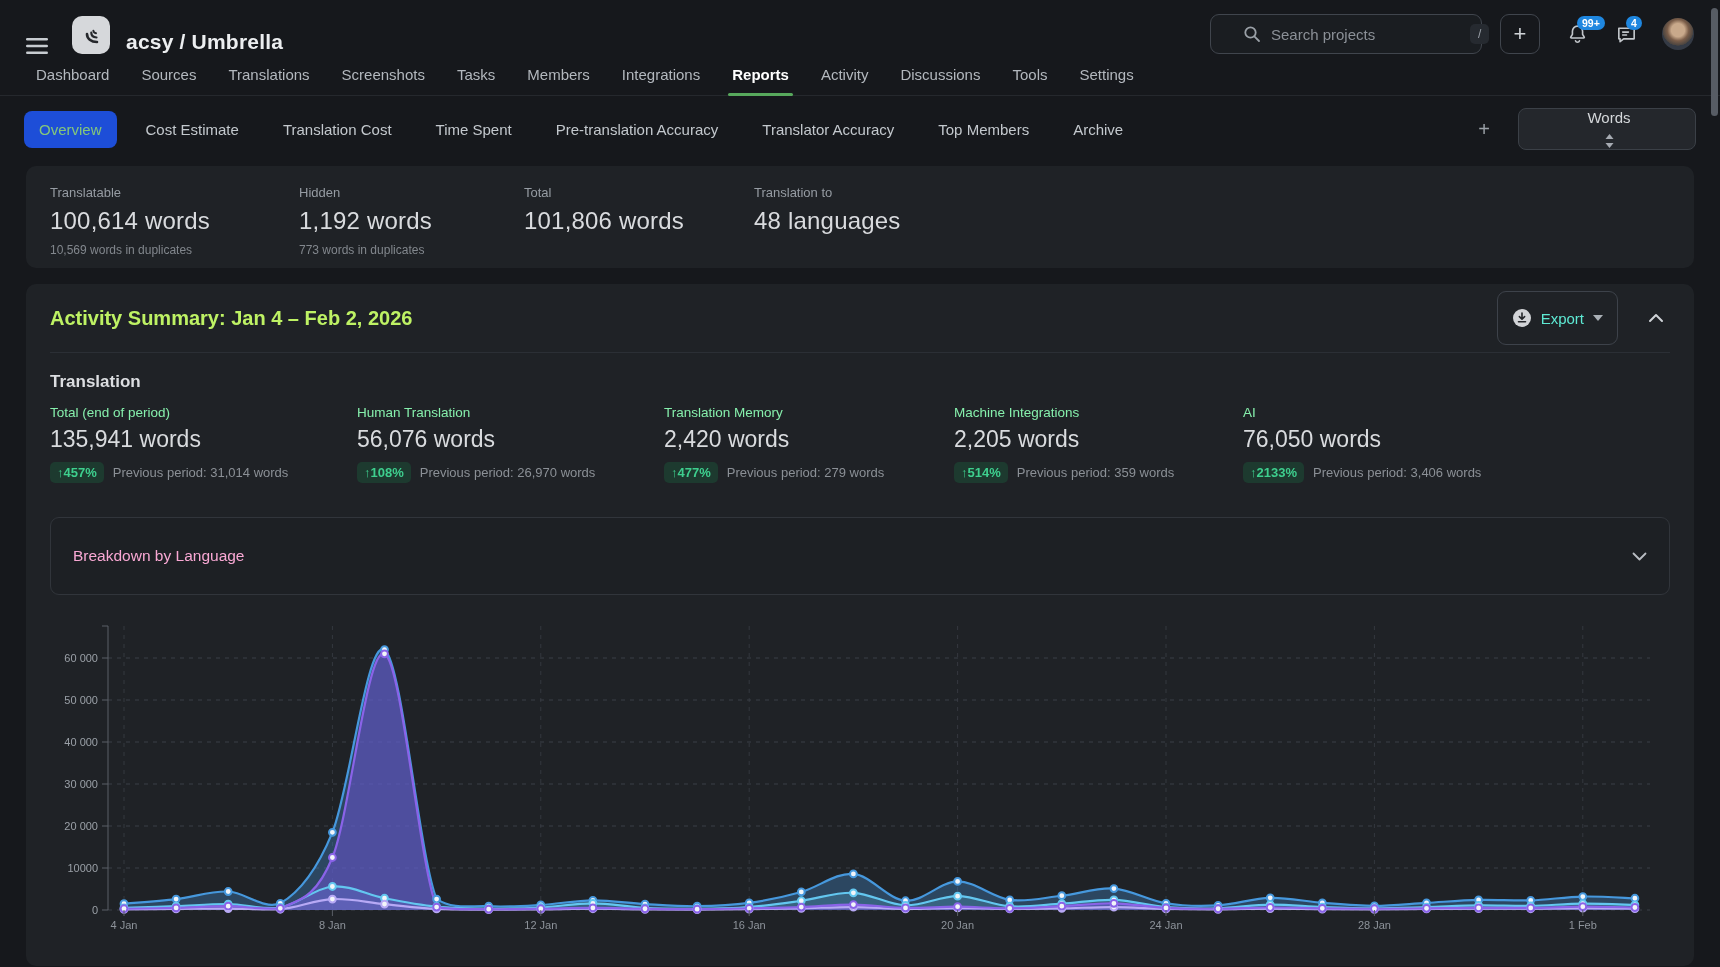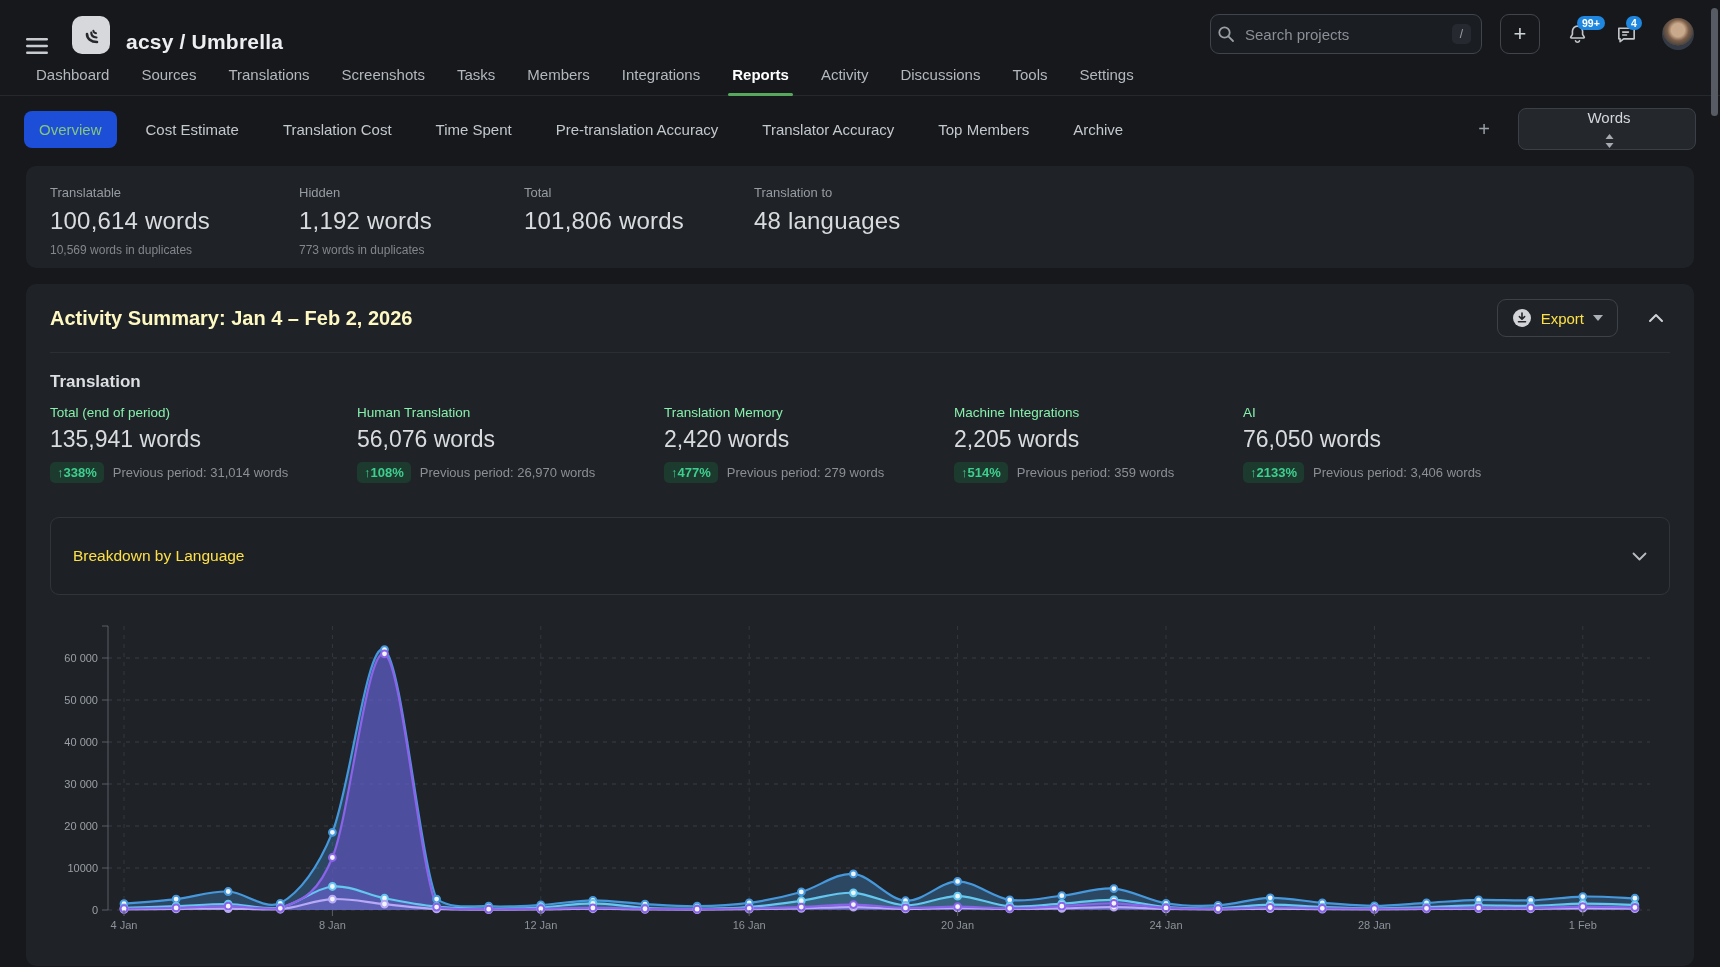--- a/index.html
+++ b/index.html
@@ -8,21 +8,21 @@
   .app { position:relative; width:1720px; height:967px; }
 
   
   header { display:flex; align-items:flex-end; height:54px; padding:0 26px; }
   .hamburger { background:none; border:none; cursor:pointer; display:flex; margin-top:2px; }
   .logo { width:38px; height:38px; border-radius:10px; background:#d6d8db; margin-left:24px;
     display:flex; align-items:center; justify-content:center; }
   .proj-title { margin-left:16px; font-size:21px; font-weight:700; color:#eceef0; letter-spacing:.2px; }
   .hdr-right { margin-left:auto; display:flex; align-items:center; }
   .search-box { display:flex; align-items:center; width:272px; height:40px; border:1px solid #40454d;
-    border-radius:9px; padding:0 10px 0 6px; background:#1a1d21; }
+    border-radius:9px; padding:0 10px 0 32px; background:#1a1d21; }
   .search-box input { flex:1; background:transparent; border:none; outline:none; color:#d6d8db;
     font-size:15px; margin-left:10px; font-family:"Liberation Sans",sans-serif; }
   .search-box input::placeholder { color:#8b9097; }
   .kbd { background:#262a30; border-radius:5px; color:#9aa0a7; font-size:12px; padding:3px 8px; }
   .add-btn { width:40px; height:40px; margin-left:18px; border:1px solid #40454d; border-radius:9px;
     background:transparent; color:#cfd3d7; font-size:22px; line-height:1; cursor:pointer; }
   .icon-wrap { position:relative; margin-left:26px; cursor:pointer; display:flex; }
   .badge { position:absolute; top:-7px; left:11px; background:#1f87e0; color:#fff; font-size:10.5px;
     font-weight:700; border-radius:9px; padding:2px 5px; line-height:1; }
   .avatar { width:32px; height:32px; border-radius:50%; margin-left:24px; cursor:pointer;
@@ -52,42 +52,42 @@
   
   .card { margin:16px 26px 0 26px; background:#1f2226; border-radius:10px; }
   .stats-card { display:flex; padding:19px 24px; height:102px; }
   .stat-col .lbl { font-size:13px; color:#969ca3; }
   .stat-col .val { font-size:24px; font-weight:500; color:#d9dbde; margin-top:7px; letter-spacing:.2px; }
   .stat-col .note { font-size:12px; color:#82878d; margin-top:8px; }
   .w1 { width:249px; } .w2 { width:225px; } .w3 { width:230px; }
 
   .main-card { height:682px; padding:0 24px; }
   .card-head { display:flex; align-items:center; height:68px; }
-  .card-title { font-size:20px; font-weight:700; color:#fef9c3; }
+  .card-title { font-size:20px; font-weight:700; color:#bef264; }
   .head-right { margin-left:auto; display:flex; align-items:center; }
-  .export-btn { display:flex; align-items:center; gap:9px; height:38px; padding:0 14px;
-    background:transparent; border:1px solid #3d424a; border-radius:9px; color:#fde047; font-size:15px;
+  .export-btn { display:flex; align-items:center; gap:9px; height:54px; padding:0 14px;
+    background:transparent; border:1px solid #3d424a; border-radius:9px; color:#5eead4; font-size:15px;
     cursor:pointer; font-family:"Liberation Sans",sans-serif; }
   .caret-down { width:0; height:0; border-left:5px solid transparent; border-right:5px solid transparent;
     border-top:6px solid #aab0b6; }
   .collapse-btn { background:none; border:none; margin:0 6px 0 30px; cursor:pointer; display:flex; }
   .divider { border-bottom:1px solid #2b2f35; }
 
   .section-title { font-size:17px; font-weight:700; color:#dcdee1; margin-top:19px; }
   .act-stats { display:flex; margin-top:13px; }
   .act-col .lbl { font-size:13.5px; color:#86efac; }
   .act-col .val { font-size:23px; font-weight:500; color:#d9dbde; margin-top:6px; }
   .delta-row { display:flex; align-items:center; gap:9px; margin-top:9px; }
   .pill { background:#1d3a2f; color:#3ecf8e; font-size:13px; font-weight:600; padding:3px 7px; border-radius:5px; }
   .prev { font-size:13px; color:#8b9096; }
   .aw1 { width:307px; } .aw2 { width:307px; } .aw3 { width:290px; } .aw4 { width:289px; }
 
   .breakdown { margin-top:34px; height:78px; display:flex; align-items:center; justify-content:space-between;
     background:#1d2024; border:1px solid #31353b; border-radius:9px; padding:0 22px; cursor:pointer; }
-  .breakdown .lbl { font-size:15.5px; color:#fde047; }
+  .breakdown .lbl { font-size:15.5px; color:#f9a8d4; }
 
   .chart-wrap { margin-top:26px; }
 </style>
 </head>
 <body>
 
 <div class="app">
 
   <header>
     <button class="hamburger">
@@ -218,21 +218,21 @@
     </div>
     <div class="divider"></div>
 
     <h2 class="section-title">Translation</h2>
 
     <div class="act-stats">
       <div class="act-col aw1">
         <div class="lbl">Total (end of period)</div>
         <div class="val">135,941 words</div>
         <div class="delta-row">
-          <span class="pill">↑338%</span>
+          <span class="pill">↑457%</span>
           <span class="prev">Previous period: 31,014 words</span>
         </div>
       </div>
       <div class="act-col aw2">
         <div class="lbl">Human Translation</div>
         <div class="val">56,076 words</div>
         <div class="delta-row">
           <span class="pill">↑108%</span>
           <span class="prev">Previous period: 26,970 words</span>
         </div>

